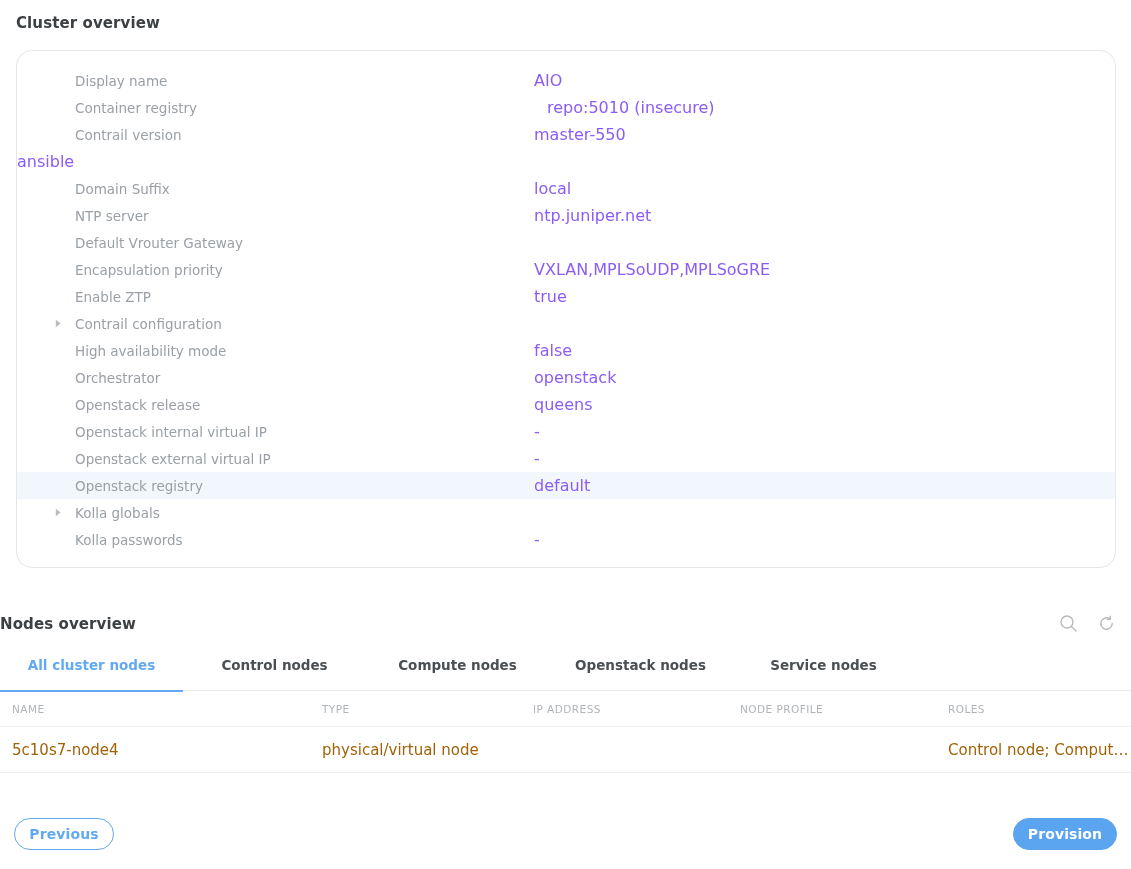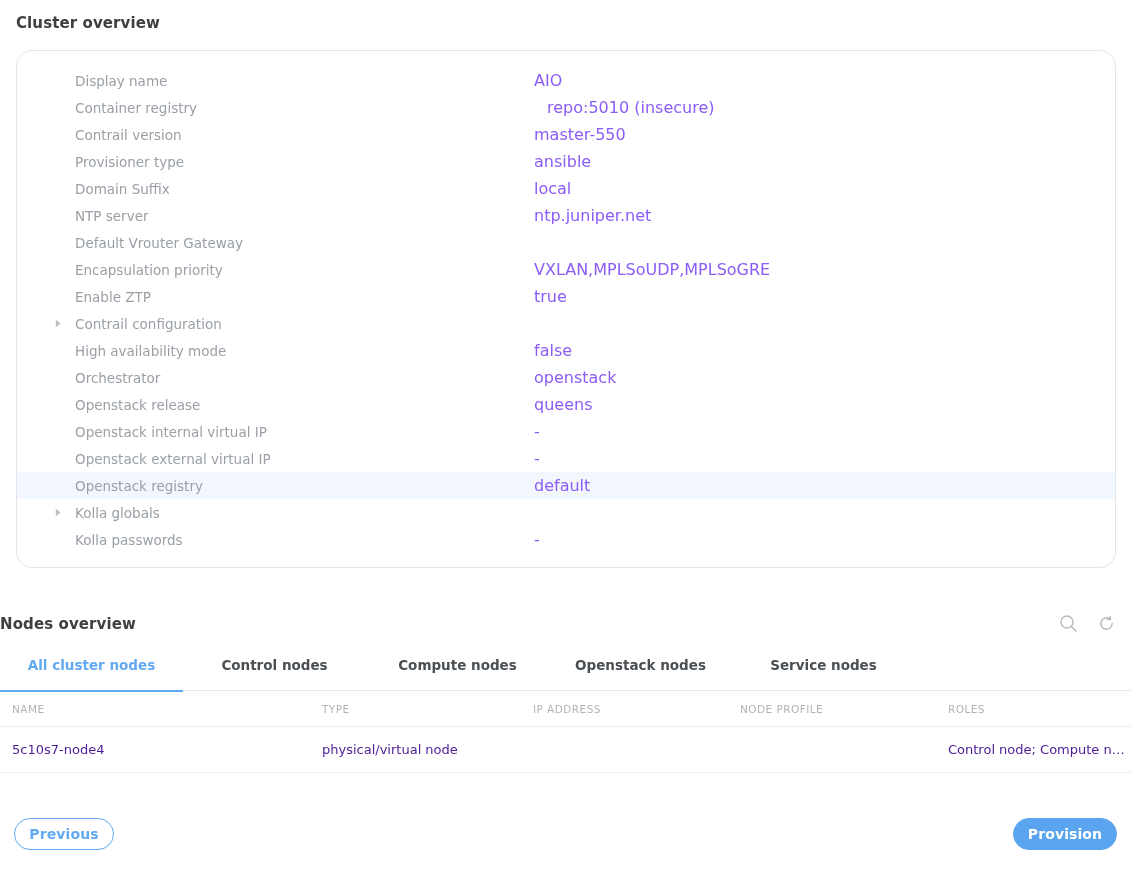--- a/index.html
+++ b/index.html
@@ -190,22 +190,22 @@
   }
 
   .nodes-row {
     display: flex;
     align-items: center;
     height: 46px;
     border-bottom: 1px solid #eceef0;
   }
 
   .nodes-row .cell {
-    font-size: 13px;
-    color: #4c1d95;
+    font-size: 15px;
+    color: #a16207;
     white-space: nowrap;
     overflow: hidden;
     text-overflow: ellipsis;
   }
 
   .c-name    { width: 322px; padding-left: 12px; }
   .c-type    { width: 211px; }
   .c-ip      { width: 207px; }
   .c-profile { width: 208px; }
   .c-roles   { width: 183px; }
@@ -257,21 +257,20 @@
         </div>
         <div class="kv-row">
           <div class="kv-label">Container registry</div>
           <div class="kv-value indent">repo:5010 (insecure)</div>
         </div>
         <div class="kv-row">
           <div class="kv-label">Contrail version</div>
           <div class="kv-value">master-550</div>
         </div>
         <div class="kv-row">
-          <div class="kv-label">Provisioner type</div>
           <div class="kv-value">ansible</div>
         </div>
         <div class="kv-row">
           <div class="kv-label">Domain Suffix</div>
           <div class="kv-value">local</div>
         </div>
         <div class="kv-row">
           <div class="kv-label">NTP server</div>
           <div class="kv-value">ntp.juniper.net</div>
         </div>

